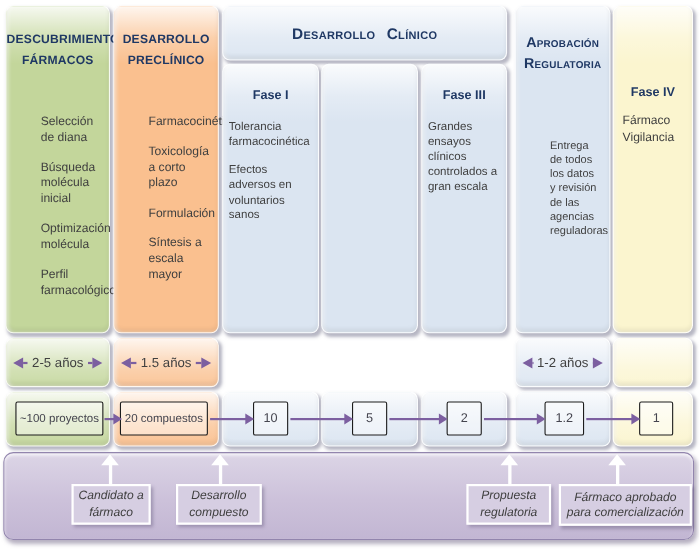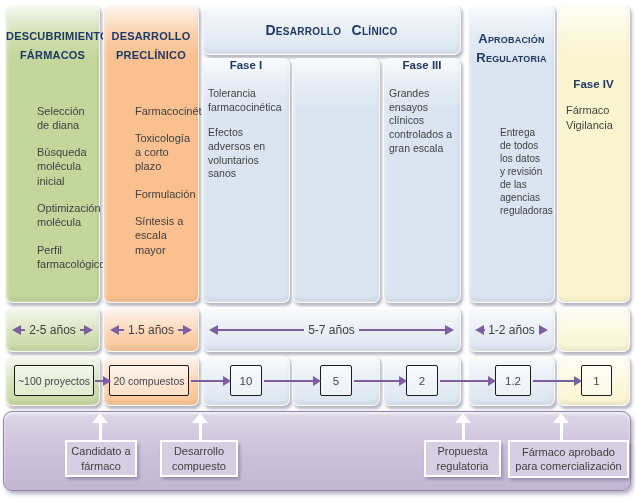--- a/index.html
+++ b/index.html
@@ -34,21 +34,21 @@
   .smallcaps{font-variant:small-caps; font-size:13px; line-height:1.45;}
   .clin-title{
     display:flex; align-items:center; justify-content:center; height:100%;
     font-variant:small-caps; font-weight:bold; font-size:14px; color:var(--navy);
     word-spacing:6px; letter-spacing:.3px;
   }
   .col-body{padding:0 7px; font-size:11px; color:var(--body-text); line-height:1.3; text-align:left;margin-left:24px;}
   .col-body .item{margin-bottom:13px;}
   .m-top38{margin-top:38px;}
   .m-top58{margin-top:58px;}
-  .fase-label{text-align:center; font-weight:bold; font-size:11.5px; color:var(--navy);}
+  .fase-label{padding-top:22px; text-align:center; font-weight:bold; font-size:11.5px; color:var(--navy);}
   .fase-body{margin-top:16px; padding:0 5px; font-size:10.5px; color:var(--body-text); line-height:1.3;}
   .fase-body .item{margin-bottom:12px;}
   .p4-label{padding-top:72px; text-align:center; font-weight:bold; font-size:11.5px; color:var(--navy);}
   .p4-body{margin-top:13px; padding:0 8px; font-size:11px; color:var(--body-text); line-height:1.35;}
   
   .t-arrow{display:flex; align-items:center; height:100%; padding:16px 6px; box-sizing:border-box;}
   .t-line{flex:1; height:2px; background:var(--arrow);}
   .tri-l{width:0;height:0;border-top:5px solid transparent;border-bottom:5px solid transparent;border-right:9px solid var(--arrow);}
   .tri-r{width:0;height:0;border-top:5px solid transparent;border-bottom:5px solid transparent;border-left:9px solid var(--arrow);}
   .t-label{padding:0 4px; font-size:12px; color:#404040; white-space:nowrap;}
@@ -70,21 +70,21 @@
     background:linear-gradient(180deg,#dcd5e6 0%, var(--band) 55%, #c2b6d3 100%);
     border:1px solid #9285ad; border-radius:9px;
     box-shadow: inset 0 2px 3px rgba(255,255,255,.75), 2px 3px 4px rgba(120,110,140,.55);
     box-sizing:border-box;
   }
   .callout{
     position:absolute; top:440px; box-sizing:border-box;
     background:#d6cee2; border:2px solid #ffffff;
     box-shadow:2px 2.5px 3px rgba(90,80,115,.4);
     display:flex; align-items:center; justify-content:center; text-align:center;
-    font-size:11px; color:var(--body-text); line-height:1.3; padding:2px 3px;
+    font-size:11px; color:var(--body-text); line-height:1.3; padding:2px 3px;font-style:italic;
   }
   .up-arrow{position:absolute; top:413px; width:16px; height:27px;}
   .up-arrow .head{
     position:absolute; left:0; top:0; width:0; height:0;
     border-left:8px solid transparent; border-right:8px solid transparent; border-bottom:10px solid #fff;
   }
   .up-arrow .stem{position:absolute; left:6.5px; top:9px; width:3px; height:18px; background:#fff;}
 </style>
 </head>
 <body>
@@ -158,29 +158,20 @@
   </div>
   <div class="box bg-orange" style="left:103px;top:307px;width:96px;height:45px">
     <div class="t-arrow">
       <span class="tri-l"></span>
         <span class="t-line"></span>
         <span class="t-label">1.5 años</span>
         <span class="t-line"></span>
         <span class="tri-r"></span>
     </div>
   </div>
-  <div class="box bg-blue" style="left:202px;top:307px;width:259px;height:45px">
-    <div class="t-arrow">
-      <span class="tri-l"></span>
-        <span class="t-line"></span>
-        <span class="t-label">5-7 años</span>
-        <span class="t-line"></span>
-        <span class="tri-r"></span>
-    </div>
-  </div>
   <div class="box bg-blue" style="left:468px;top:307px;width:87px;height:45px">
     <div class="t-arrow">
       <span class="tri-l"></span>
         <span class="t-line"></span>
         <span class="t-label">1-2 años</span>
         <span class="t-line"></span>
         <span class="tri-r"></span>
     </div>
   </div>
   <div class="box bg-yellow" style="left:557px;top:307px;width:73px;height:45px"></div>

